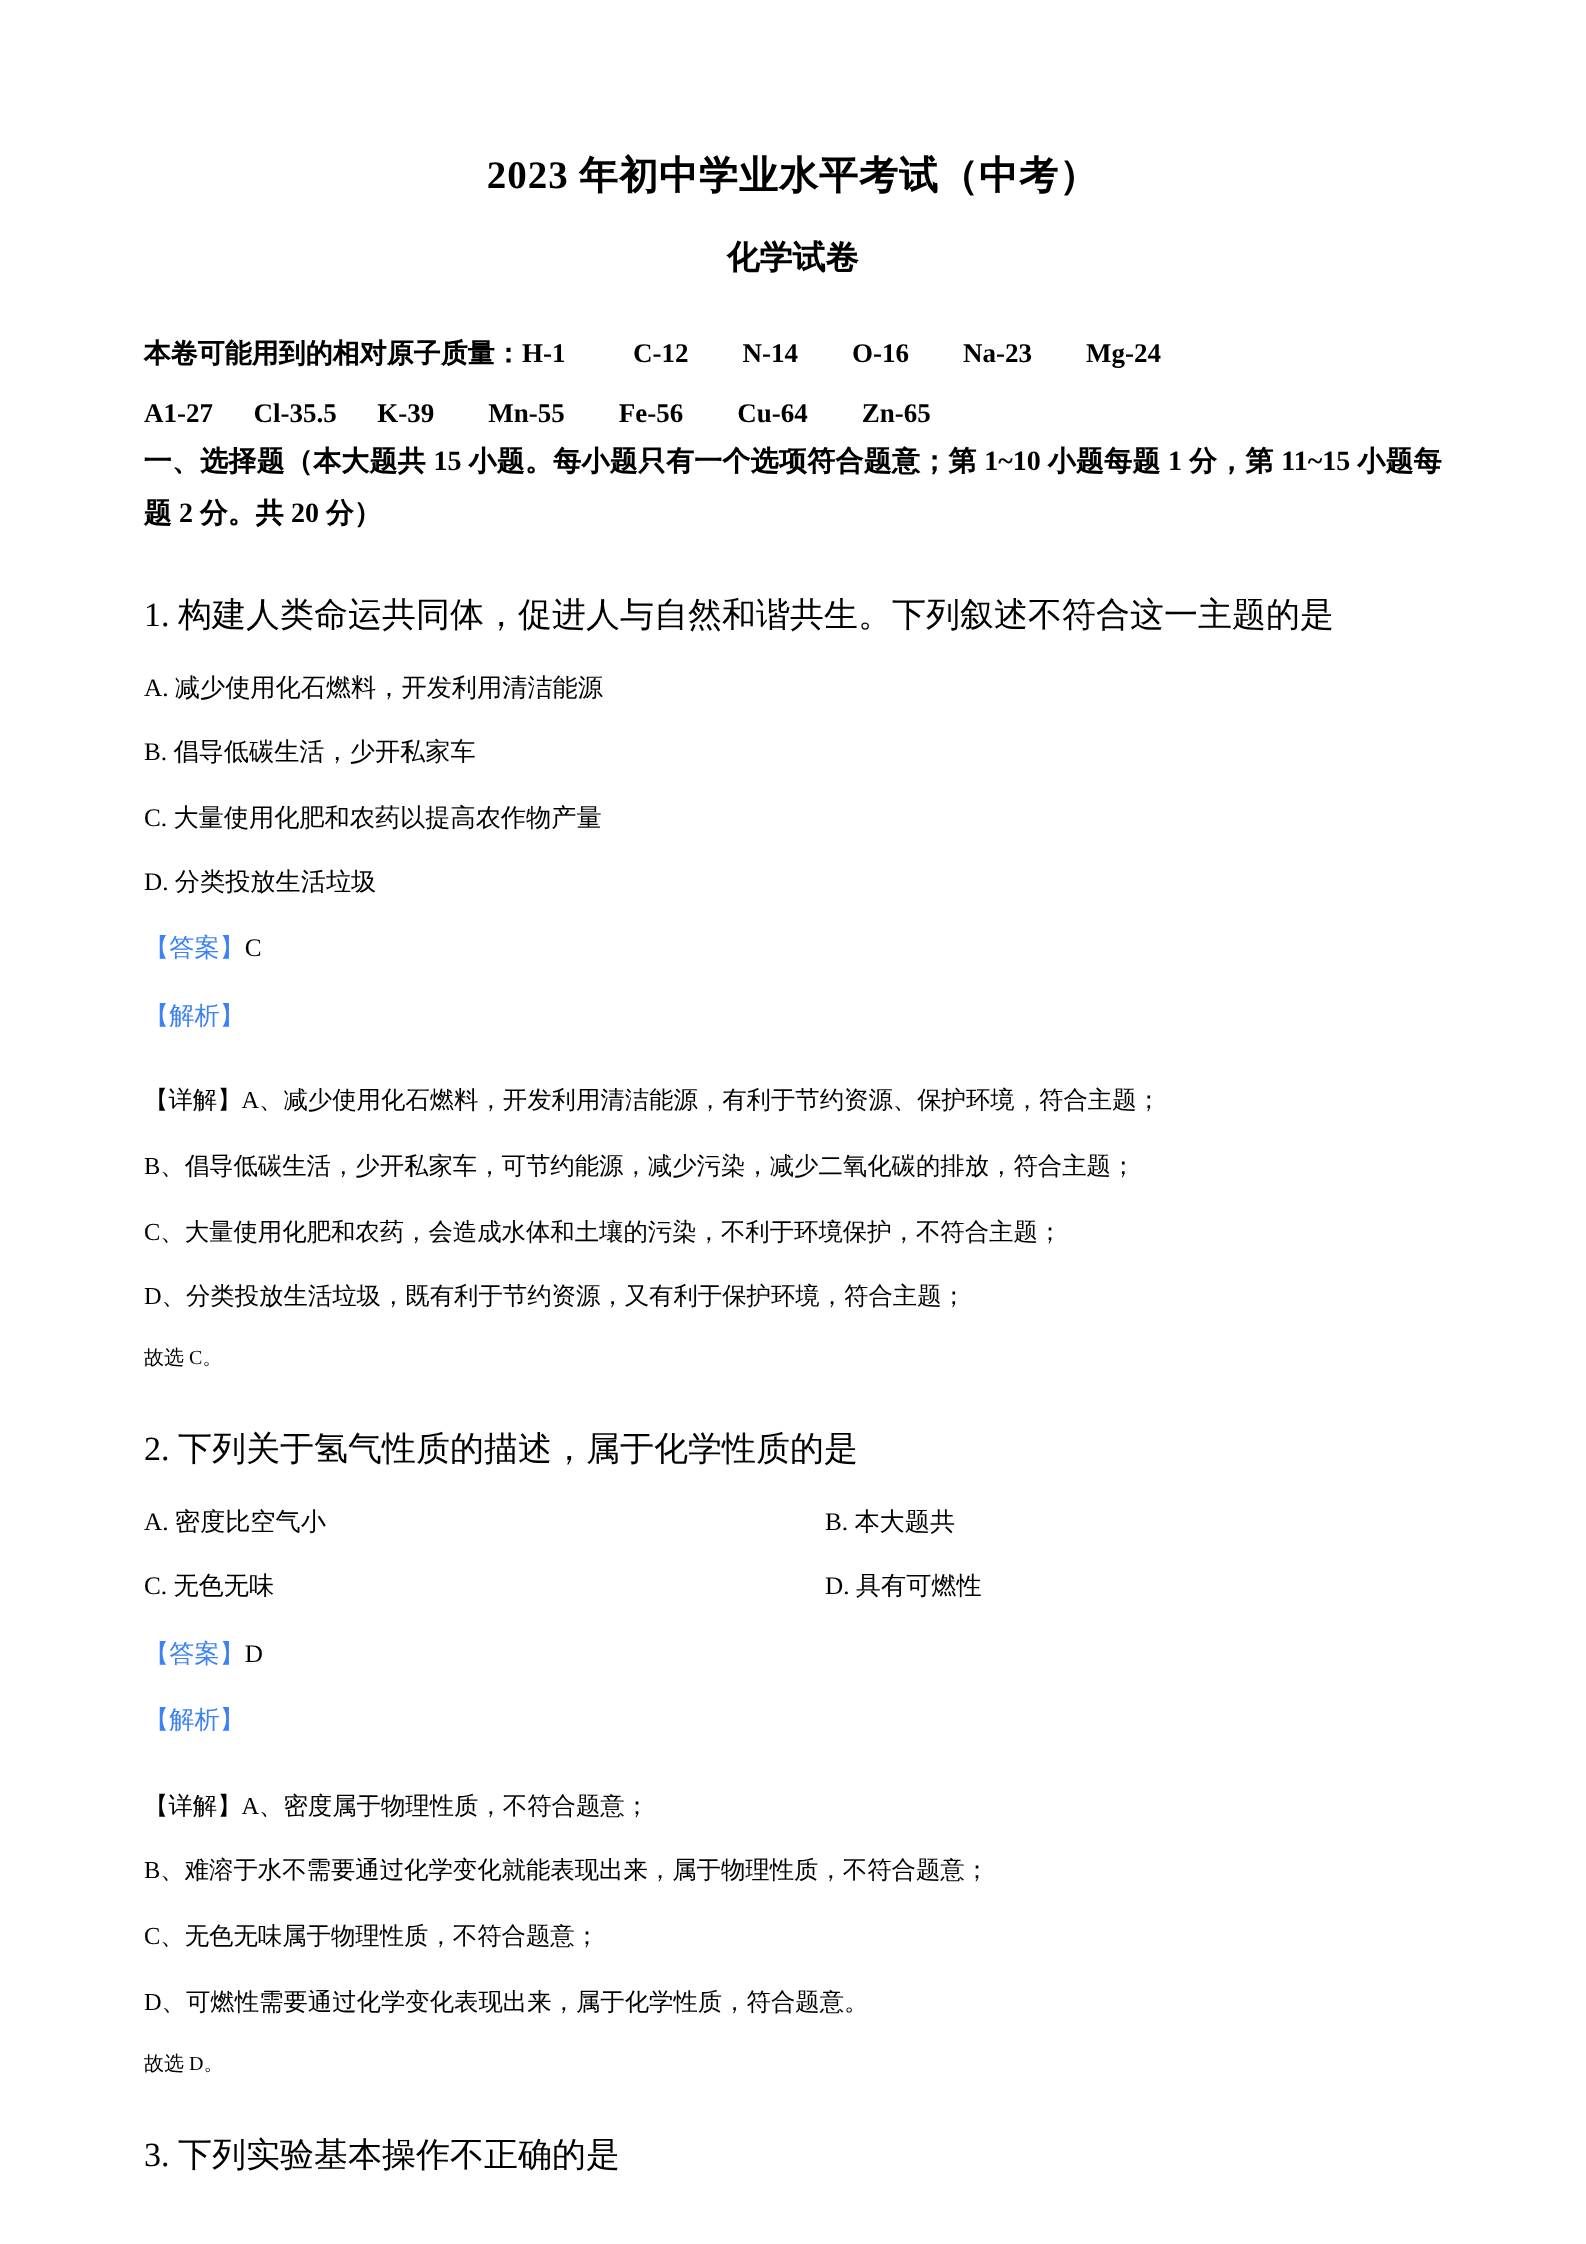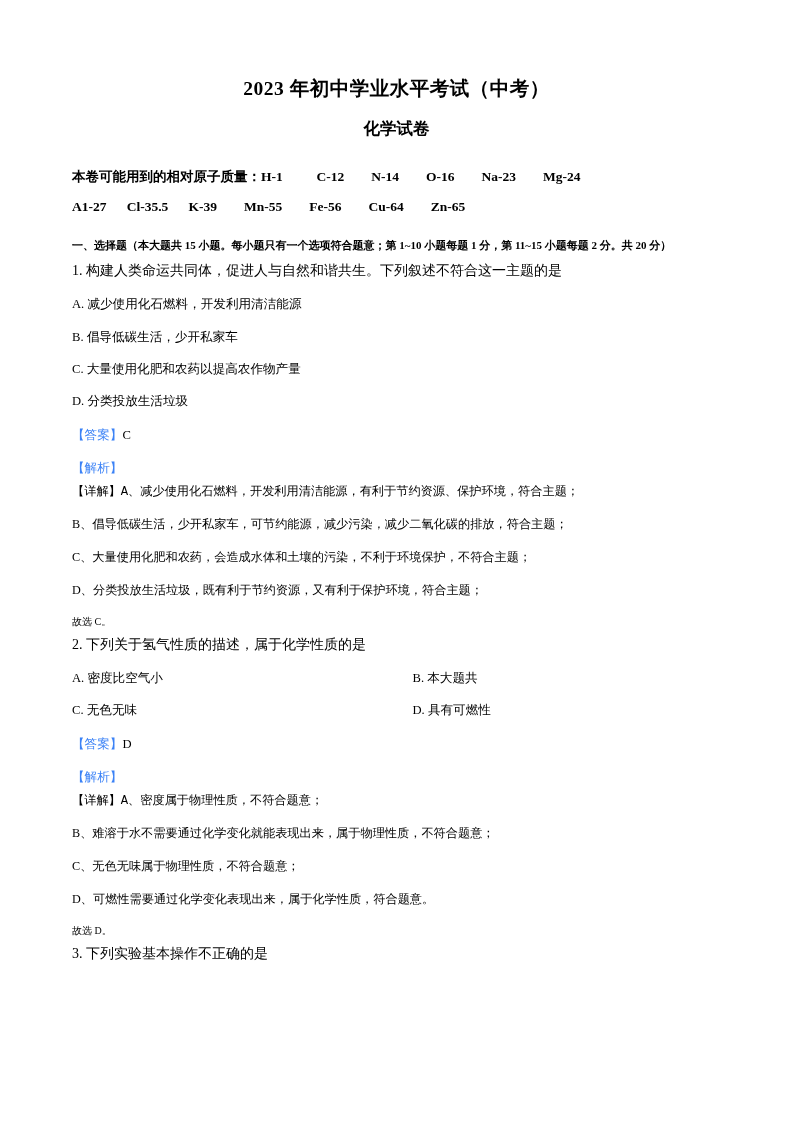--- a/index.html
+++ b/index.html
@@ -40,29 +40,29 @@
     font-size: 13.5px;
     font-weight: bold;
     margin-top: 22px;
     line-height: 1.9;
     white-space: pre;
   }
   .atomic-line.second {
     margin-top: 4px;
   }
   .section-head {
-    font-size: 11px;
+    font-size: 14px;
     font-weight: bold;
-    margin-top: 16px;
+    margin-top: 0;
     line-height: 1.85;
     text-align: justify;
   }
   .q-stem {
-    font-size: 14px;
-    margin-top: 3px;
+    font-size: 17px;
+    margin-top: 22px;
     line-height: 1.75;
   }
   .q-opt {
     font-size: 12.6px;
     margin-top: 11px;
     line-height: 1.7;
   }
   .opt-row {
     display: flex;
     margin-top: 11px;
@@ -83,22 +83,21 @@
   }
   .tag {
     color: #3b82f6;
   }
   .expl-line {
     font-size: 12.2px;
     margin-top: 12px;
     line-height: 1.7;
   }
   .expl-line.first {
-    margin-top: 2px;
-    font-family: Liberation Mono, monospace;
+    margin-top: 21px;
   }
   .conclude {
     font-size: 10px;
     margin-top: 12px;
     line-height: 1.7;
   }
   .blk {
     color: #000;
   }
 </style>

